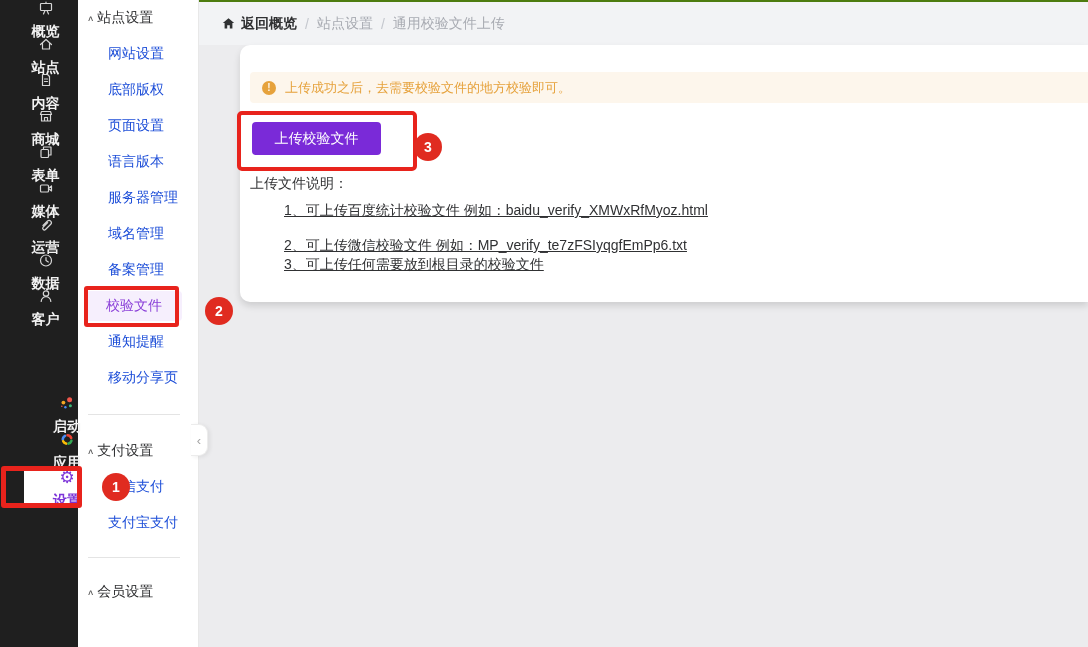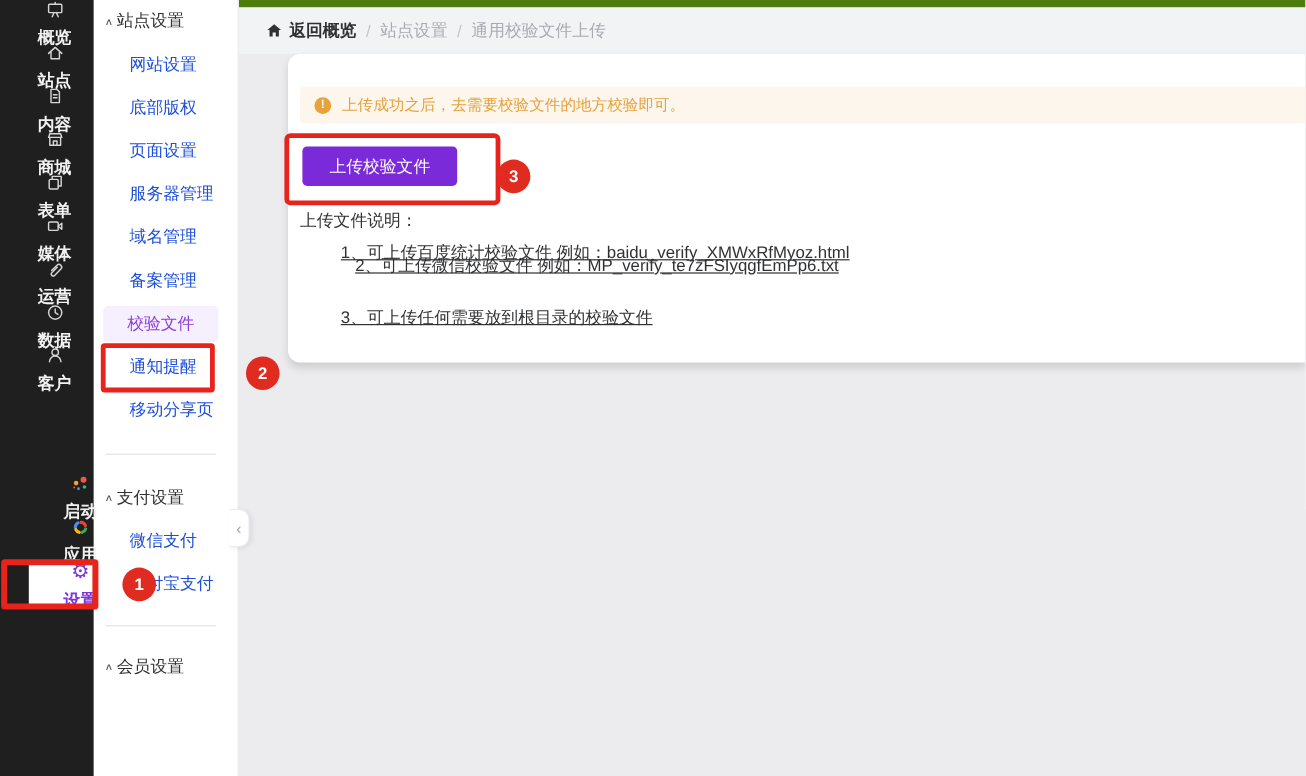--- a/index.html
+++ b/index.html
@@ -28,40 +28,40 @@
   .sub-divider { height:1px; background:#e4e4e4; margin:18px 18px 18px 10px; }
   .sub-divider.second { margin:16px 18px 16px 10px; }
 
   .collapse-tab { position:absolute; left:191px; top:424px; width:17px; height:32px; background:#fff;
     border:1px solid #ececec; border-left:none; border-radius:0 9px 9px 0;
     box-shadow:2px 1px 4px rgba(0,0,0,.07); z-index:4; display:flex; align-items:center;
     justify-content:center; color:#a3a3a3; font-size:13px; cursor:pointer; }
 
   
   .main { position:absolute; left:199px; top:0; width:889px; height:647px; background:#ececee; }
-  .breadcrumb-bar { height:45px; background:#f2f3f5; border-top:6px solid #4d7c0f;
+  .breadcrumb-bar { height:45px; background:#f2f3f5; border-top:2px solid #4d7c0f;
     display:flex; align-items:center; padding-left:23px; gap:8px; }
   .crumb-back { display:flex; align-items:center; gap:6px; color:#303133; font-weight:700; cursor:pointer; }
   .crumb-sep { color:#c4c7ce; }
   .crumb { color:#a8abb2; cursor:pointer; }
   .crumb.current { cursor:default; }
 
   .card { position:absolute; left:41px; top:45px; width:848px; height:257px; background:#fff;
     border-radius:10px 0 0 10px; box-shadow:0 4px 7px rgba(0,0,0,.13); }
   .alert { position:absolute; left:10px; top:27px; right:0; height:31px; background:#fdf6ec;
     border-radius:4px 0 0 4px; display:flex; align-items:center; padding-left:12px; gap:9px; }
   .alert-icon { width:14px; height:14px; border-radius:50%; background:#e6a23c; color:#fdf6ec;
     font-size:10px; font-weight:700; display:flex; align-items:center; justify-content:center; flex:0 0 auto; }
   .alert-text { color:#e6a23c; font-size:13px; }
   .upload-btn { position:absolute; left:12px; top:77px; width:129px; height:33px; background:#7a2ad8;
     color:#fff; border:none; border-radius:4px; font-size:14px; cursor:pointer;
     font-family:"Liberation Sans","DejaVu Sans",sans-serif; }
   .instr-title { position:absolute; left:10px; top:130px; height:20px; color:#303133; }
   .instr-line { position:absolute; left:44px; height:20px; color:#303133;text-decoration:underline; }
-  .instr-1 { top:157px; } .instr-2 { top:168px;margin-left:12px; } .instr-3 { top:211px; }
+  .instr-1 { top:157px; } .instr-2 { top:192px; } .instr-3 { top:211px; }
 
   
   .anno-box { position:absolute; border:4px solid #e8231c; border-radius:3px; z-index:10; pointer-events:none; }
   .anno-box.settings { left:1px; top:466px; width:81px; height:42px; border-width:5px; }
   .anno-box.verify { left:84px; top:286px; width:95px; height:41px; }
   .anno-box.button { left:237px; top:111px; width:180px; height:60px; border-radius:5px; }
   .anno-badge { position:absolute; width:28px; height:28px; border-radius:50%; background:#e02b20;
     color:#fff; font-weight:700; display:flex; align-items:center; justify-content:center; z-index:11; }
   .anno-badge.b1 { left:102px; top:473px; }
   .anno-badge.b2 { left:205px; top:297px; }
@@ -186,20 +186,21 @@
   </aside>
 
   <aside class="submenu">
     <div class="sec-header">
       <span class="sec-caret">∧</span>
       <span>站点设置</span>
     </div>
     <div class="sub-item">网站设置</div>
     <div class="sub-item">底部版权</div>
     <div class="sub-item">页面设置</div>
+    <div class="sub-item">语言版本</div>
     <div class="sub-item">服务器管理</div>
     <div class="sub-item">域名管理</div>
     <div class="sub-item">备案管理</div>
     <div class="sub-item active">校验文件</div>
     <div class="sub-item">通知提醒</div>
     <div class="sub-item">移动分享页</div>
     <div class="sub-divider"></div>
     <div class="sec-header">
       <span class="sec-caret">∧</span>
       <span>支付设置</span>

